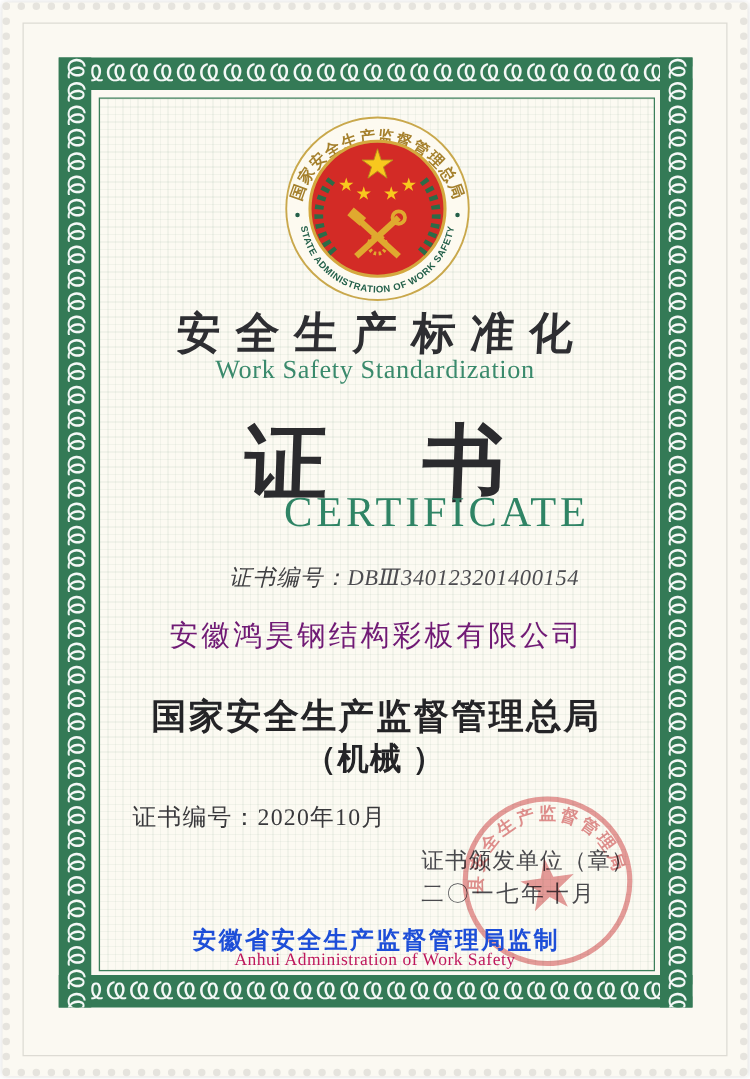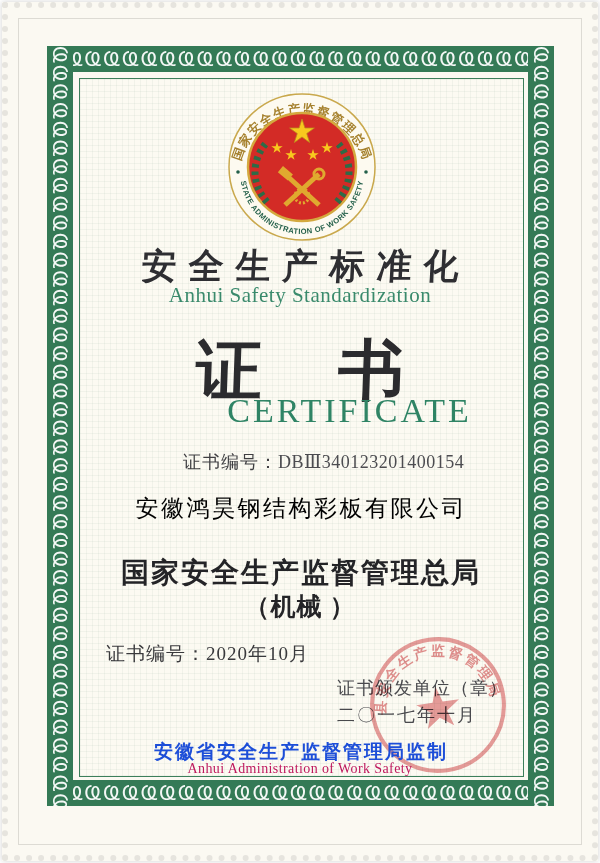--- a/index.html
+++ b/index.html
@@ -26,27 +26,27 @@
         #fcfaf2;}
   
   .abs{position:absolute;}
   .center{left:0;width:600px;text-align:center;}
   .title-cn{top:243px;font-size:35px;font-weight:700;color:#2e2e32;
         letter-spacing:12px;text-indent:12px;transform:skewX(-3deg);}
   .title-en{top:283px;font-size:21px;color:#3a8a6c;letter-spacing:.5px;}
   .cert-cn{top:326px;font-size:66px;font-weight:700;color:#2b2b2e;
         letter-spacing:76px;text-indent:76px;transform:skewX(-2deg);}
   .cert-en{top:392px;font-size:34px;color:#2f8465;letter-spacing:3px;text-indent:3px;margin-left:48px;}
-  .num-row{top:450px;left:183px;font-size:18px;color:#3f3f42;letter-spacing:1px;}
+  .num-row{top:450px;left:183px;font-size:18px;color:#3f3f42;letter-spacing:1px;font-style:italic;}
   .num-val{color:#4c4c50;letter-spacing:.5px;}
-  .company{top:493px;font-size:23px;color:#000000;letter-spacing:2.5px;text-indent:2.5px;}
+  .company{top:493px;font-size:23px;color:#701a75;letter-spacing:2.5px;text-indent:2.5px;}
   .grade1{top:554px;font-size:28px;font-weight:700;color:#242427;
         font-family:"Liberation Sans","DejaVu Sans",sans-serif;letter-spacing:2px;text-indent:2px;}
   .grade2{top:590px;font-size:25px;font-weight:700;color:#242427;
-        font-family:Liberation Serif, serif;letter-spacing:1px;}
+        font-family:Liberation Sans, sans-serif;letter-spacing:1px;}
   .validity{top:641px;left:106px;font-size:19px;color:#39393c;letter-spacing:1px;}
   .issuer{top:676px;left:337px;font-size:18px;color:#49494d;letter-spacing:1px;}
   .issue-date{top:703px;left:337px;font-size:18px;color:#49494d;letter-spacing:2px;}
   .footer-cn{top:739px;font-size:19px;font-weight:700;color:#1d4ed8;
         font-family:"Liberation Sans","DejaVu Sans",sans-serif;letter-spacing:2px;text-indent:2px;}
   .footer-en{top:761px;font-size:14px;font-weight:400;color:#be185d;letter-spacing:.4px;}
   .emblem{left:227px;top:92px;width:150px;height:150px;}
   .seal{left:366px;top:633px;width:144px;height:144px;opacity:.82;
         mix-blend-mode:multiply;transform:rotate(-8deg);}
 </style>
@@ -92,21 +92,21 @@
     <g>
       <line x1="58" y1="113" x2="92" y2="82" stroke="#e0a92f" stroke-width="5"></line>
       <line x1="92" y1="113" x2="58" y2="82" stroke="#e0a92f" stroke-width="5"></line>
       <rect x="52" y="77" width="13" height="8" transform="rotate(40 58 81)" fill="#e0a92f"></rect>
       <circle cx="92" cy="82" r="5" fill="none" stroke="#e0a92f" stroke-width="3"></circle>
       <circle cx="75" cy="104" r="7" fill="none" stroke="#e0a92f" stroke-width="3" stroke-dasharray="2 2"></circle>
     </g>
   </svg>
 
   <div class="abs center title-cn">安全生产标准化</div>
-  <div class="abs center title-en">Anhui Safety Standardization</div>
+  <div class="abs center title-en">Work Safety Standardization</div>
   <div class="abs center cert-cn">证书</div>
   <div class="abs center cert-en">CERTIFICATE</div>
 
   <div class="abs num-row">
     <span>证书编号：</span><span class="num-val">DBⅢ340123201400154</span>
   </div>
   <div class="abs center company">安徽鸿昊钢结构彩板有限公司</div>
   <div class="abs center grade1">国家安全生产监督管理总局</div>
   <div class="abs center grade2">（机械 ）</div>
   <div class="abs validity">

